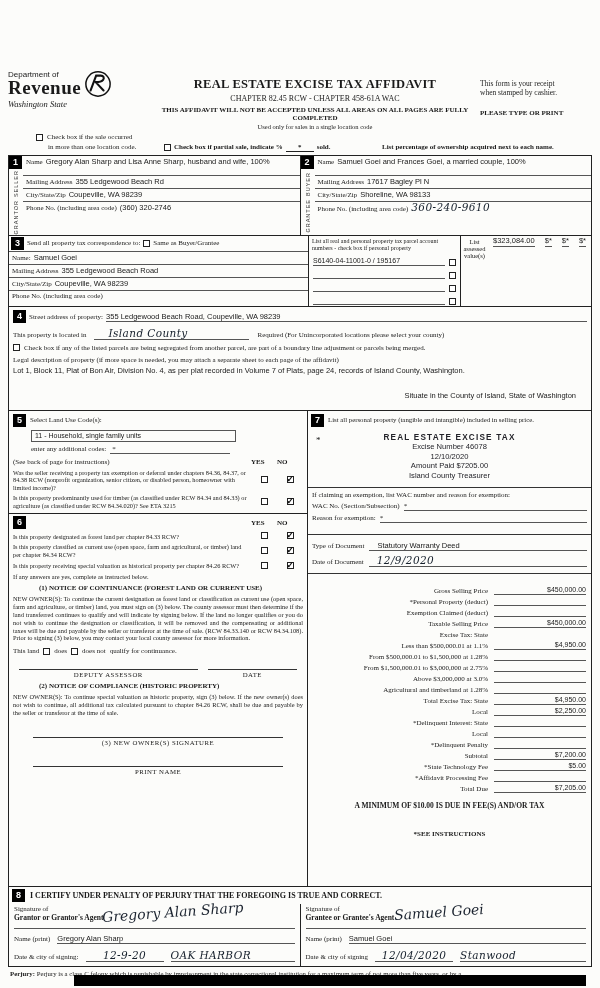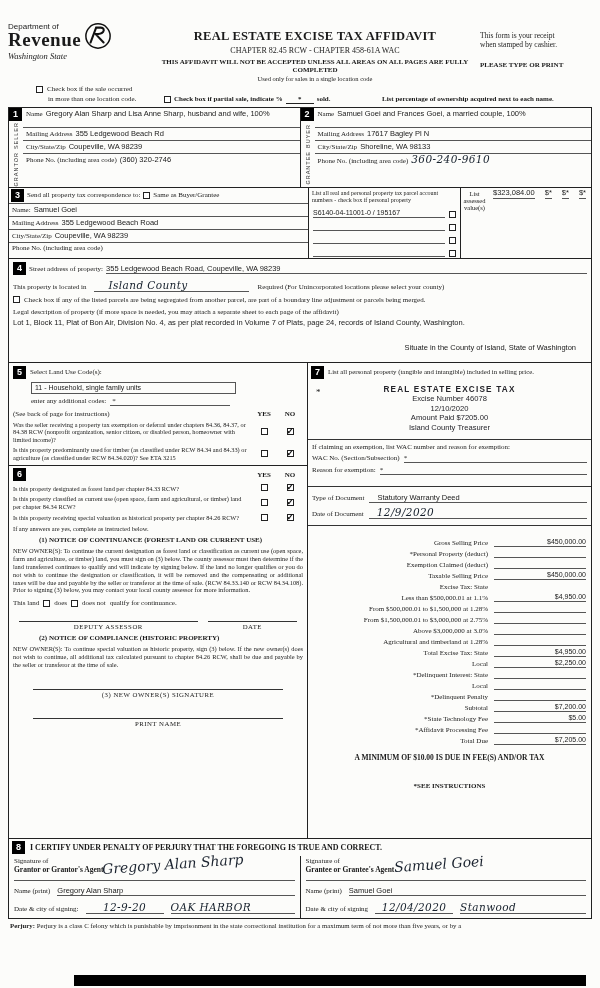--- a/index.html
+++ b/index.html
@@ -9,21 +9,21 @@
         padding:22px 8px 0;}
   .bold{font-weight:bold;}
   .num{display:inline-block;min-width:13px;height:13px;background:#000;color:#fff;text-align:center;
        line-height:13px;font-weight:bold;font-size:9px;font-family:"Liberation Sans",sans-serif;flex:0 0 13px;}
   .cb{display:inline-block;width:7px;height:7px;border:1px solid #222;background:#fff;vertical-align:-1px;
       position:relative;flex:0 0 7px;}
   .cb.checked::after{content:"✓";position:absolute;left:-1px;top:-3px;font-size:9px;font-weight:bold;color:#111;}
   .fval{font-family:"Liberation Sans",sans-serif;font-size:7.5px;}
   .hand{font-family:"DejaVu Serif",serif;font-style:italic;font-size:10.5px;letter-spacing:.4px;color:#16202c;}
   
-  .header{display:flex;margin-bottom:3px;}
+  .header{display:flex;margin-bottom:3px;margin-top:48px;}
   .logo-block{width:142px;}
   .logo-row{display:flex;align-items:flex-start;gap:3px;}
   .dept-small{font-size:8px;font-family:"Liberation Sans",sans-serif;}
   .dept-big{font-size:19px;font-weight:bold;letter-spacing:.5px;line-height:17px;}
   .dept-state{font-style:italic;font-size:8.5px;margin-top:1px;}
   .title-block{flex:1;text-align:center;}
   .main-title{font-size:12.5px;font-weight:bold;letter-spacing:.3px;margin-top:7px;}
   .chapter{font-size:8px;margin-top:2px;}
   .warning{font-size:7px;font-weight:bold;margin-top:3px;}
   .usage{font-size:6.5px;margin-top:1px;}
@@ -78,21 +78,21 @@
   .colL{width:299px;border-right:1px solid #222;display:flex;flex-direction:column;}
   .colR{flex:1;display:flex;flex-direction:column;position:relative;}
   .sec5{border-bottom:1px solid #222;padding:3px 4px 4px;}
   .s5-head{display:flex;gap:4px;align-items:center;}
   .landuse-box{border:1px solid #555;width:205px;min-height:12px;font-family:"Liberation Sans",sans-serif;
                font-size:7px;padding:1px 3px;margin:3px 0 0 18px;}
   .s5-add{margin:3px 0 2px 18px;display:flex;align-items:baseline;}
   .aline{width:120px;border-bottom:1px solid #555;margin-left:4px;padding-left:2px;}
   .yn-head{display:flex;margin-top:4px;align-items:flex-end;}
   .yn-spacer{flex:1;}
-  .yn-col{width:26px;text-align:center;font-weight:bold;font-size:7px;}
+  .yn-col{width:26px;font-weight:bold;font-size:7px;}
   .qrow{display:flex;align-items:center;margin-top:3px;}
   .qtext{flex:1;font-size:6.3px;line-height:7.6px;padding-right:2px;}
   .qcb{width:26px;text-align:center;}
   .sec6{padding:2px 4px 4px;flex:1;display:flex;flex-direction:column;}
   .s6-head{display:flex;align-items:center;}
   .s6-para{font-size:6.4px;line-height:7.8px;margin-top:3px;text-align:justify;}
   .s6-title{font-weight:bold;font-size:7px;margin-top:4px;padding-left:26px;}
   .s6-qualify{display:flex;gap:4px;align-items:center;margin-top:5px;}
   .dep-row{display:flex;gap:10px;margin-top:14px;padding:0 6px;}
   .dep-cell{border-top:1px solid #333;text-align:center;font-size:6.8px;padding-top:1px;letter-spacing:.5px;}

